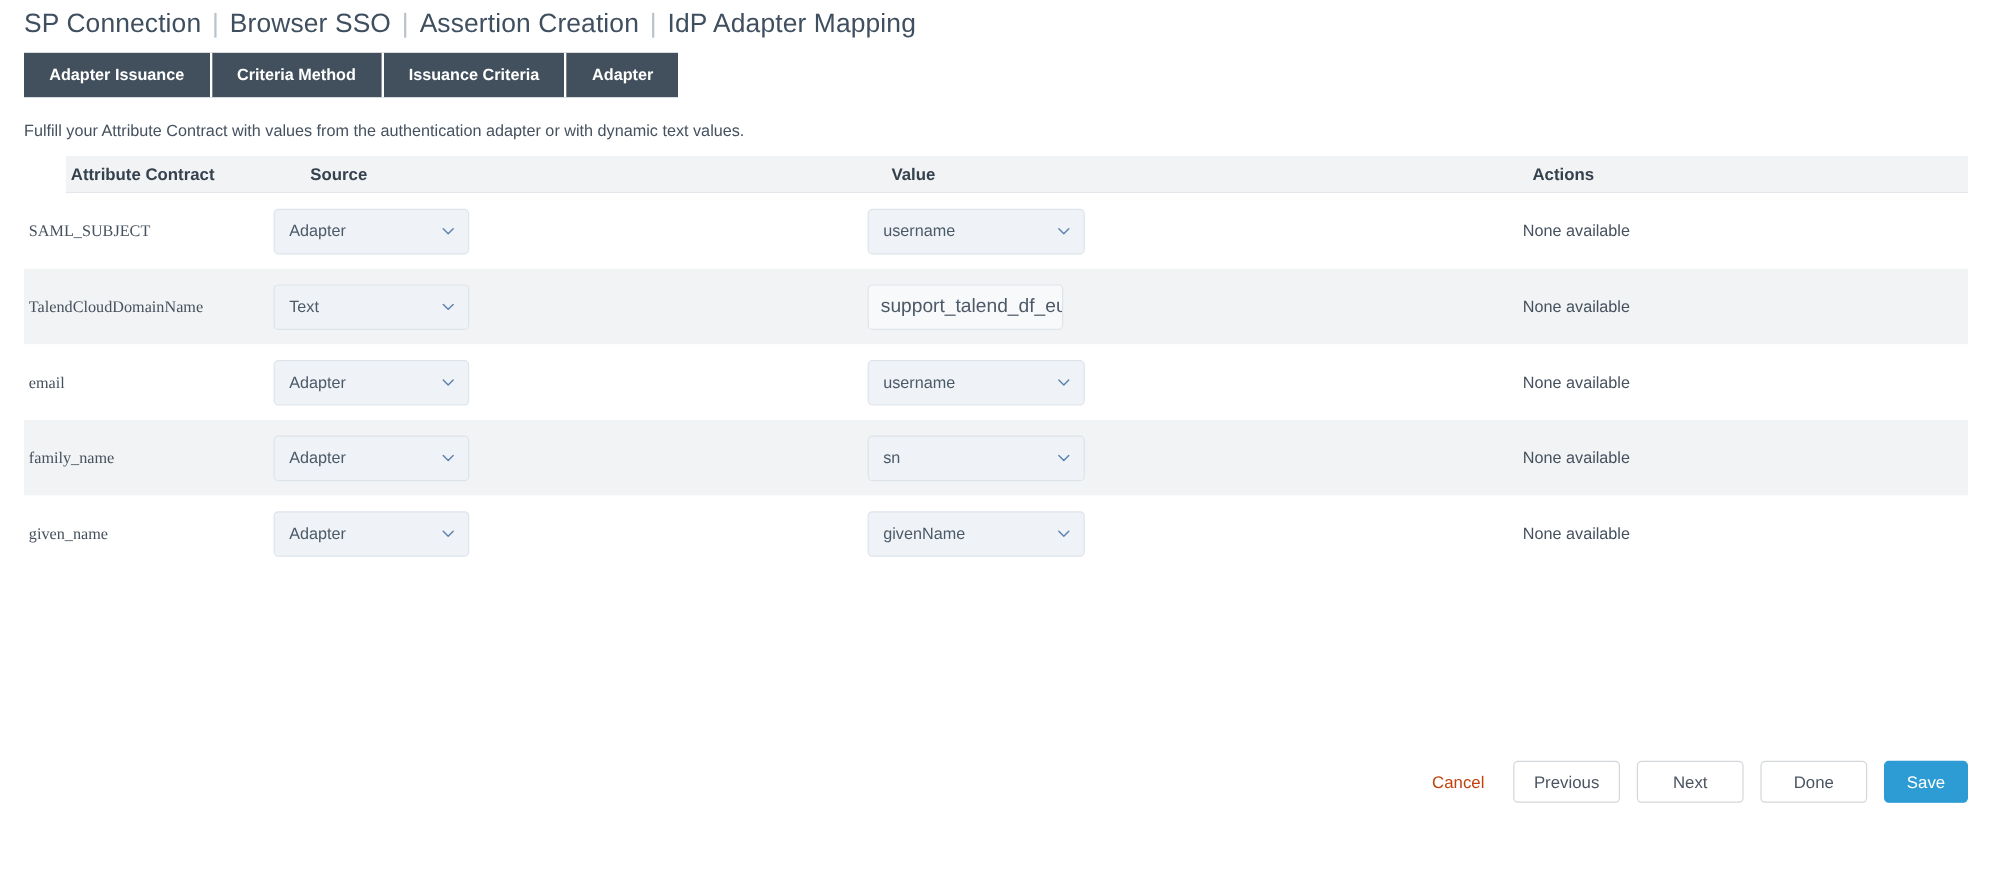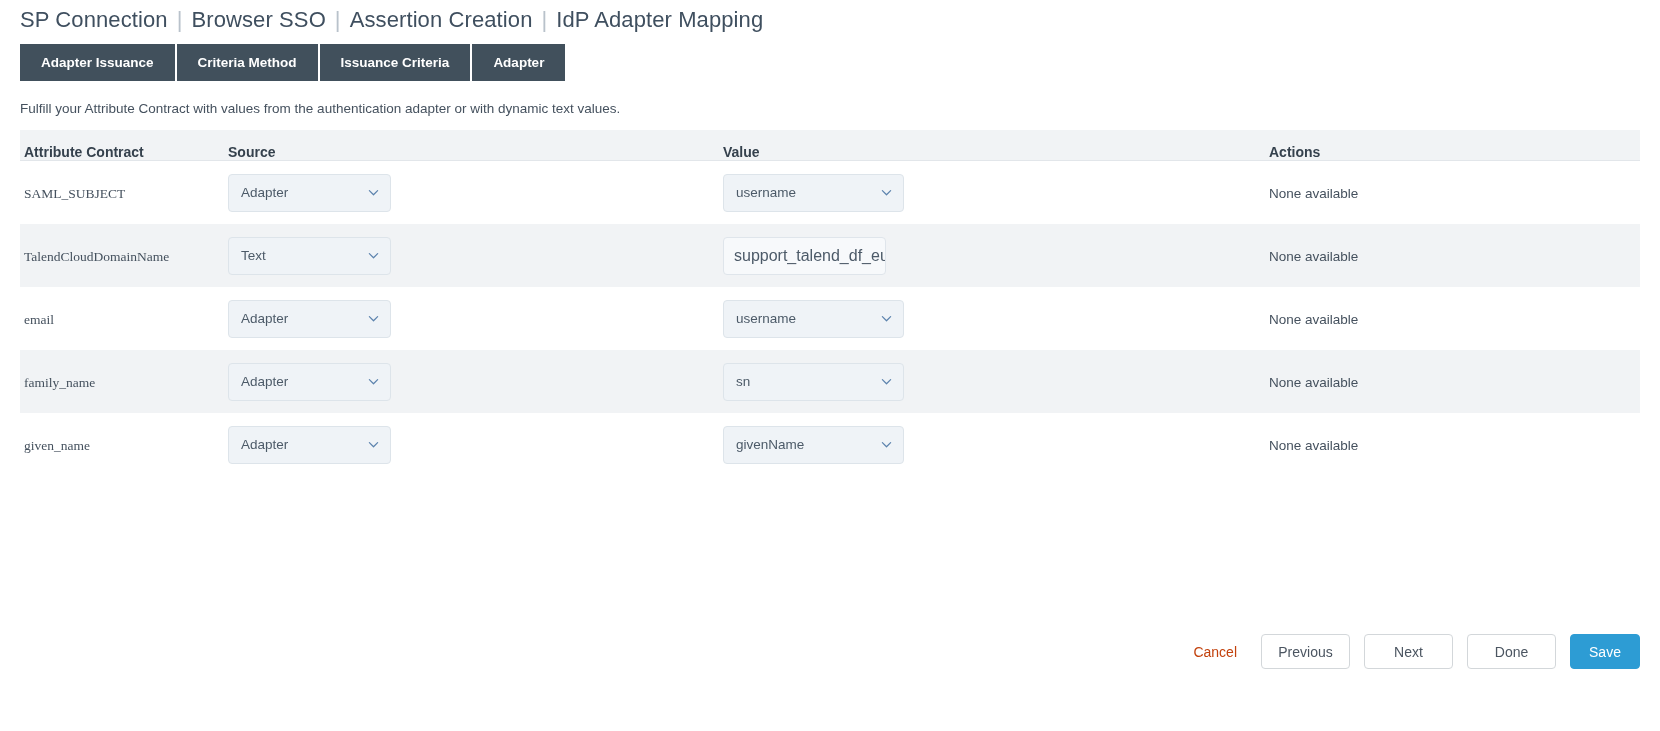--- a/index.html
+++ b/index.html
@@ -82,24 +82,25 @@
 
   
   .table {
     position: absolute;
     left: 20px;
     top: 130px;
     width: 1620px;
   }
   .thead {
     display: flex;
-    align-items: flex-end;
+    align-items: center;
     height: 31px;
     background: #f1f3f5;
     border-bottom: 1px solid #e2e6ea;
+    margin-left: 35px;
   }
   .thead .th {
     font-size: 14px;
     font-weight: bold;
     color: #35414d;
     white-space: nowrap;
   }
   .row {
     display: flex;
     align-items: center;

